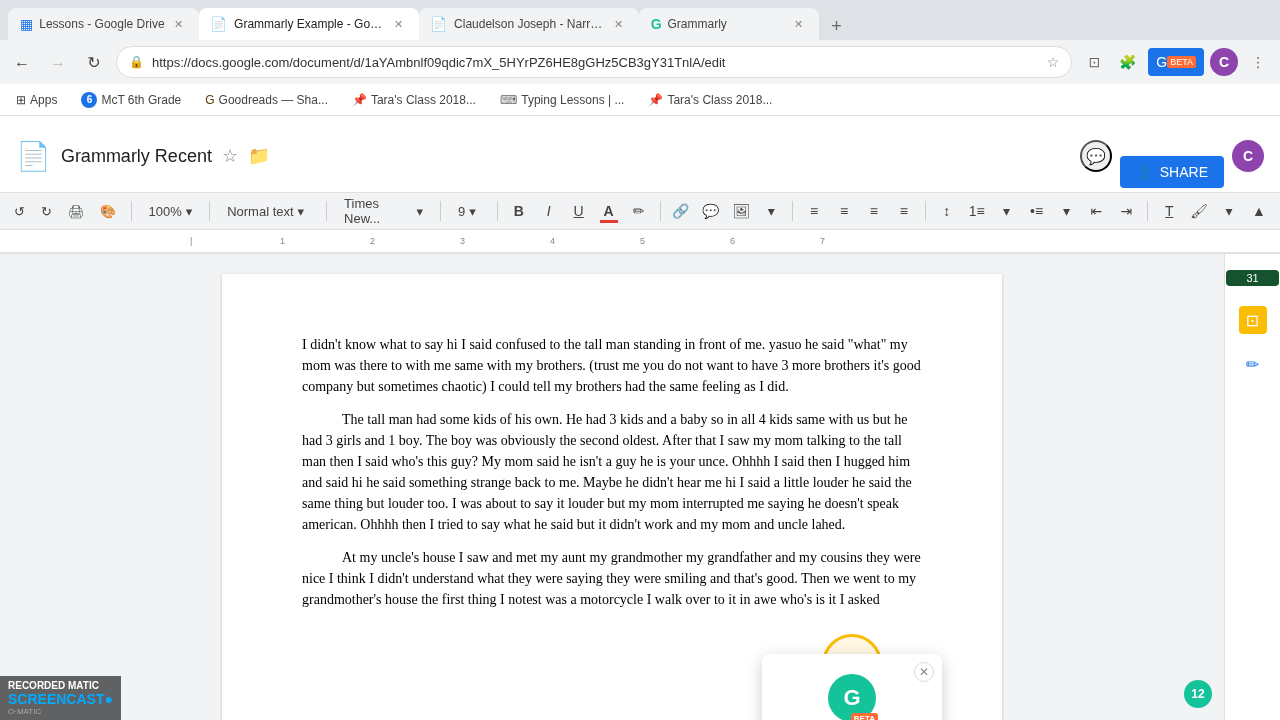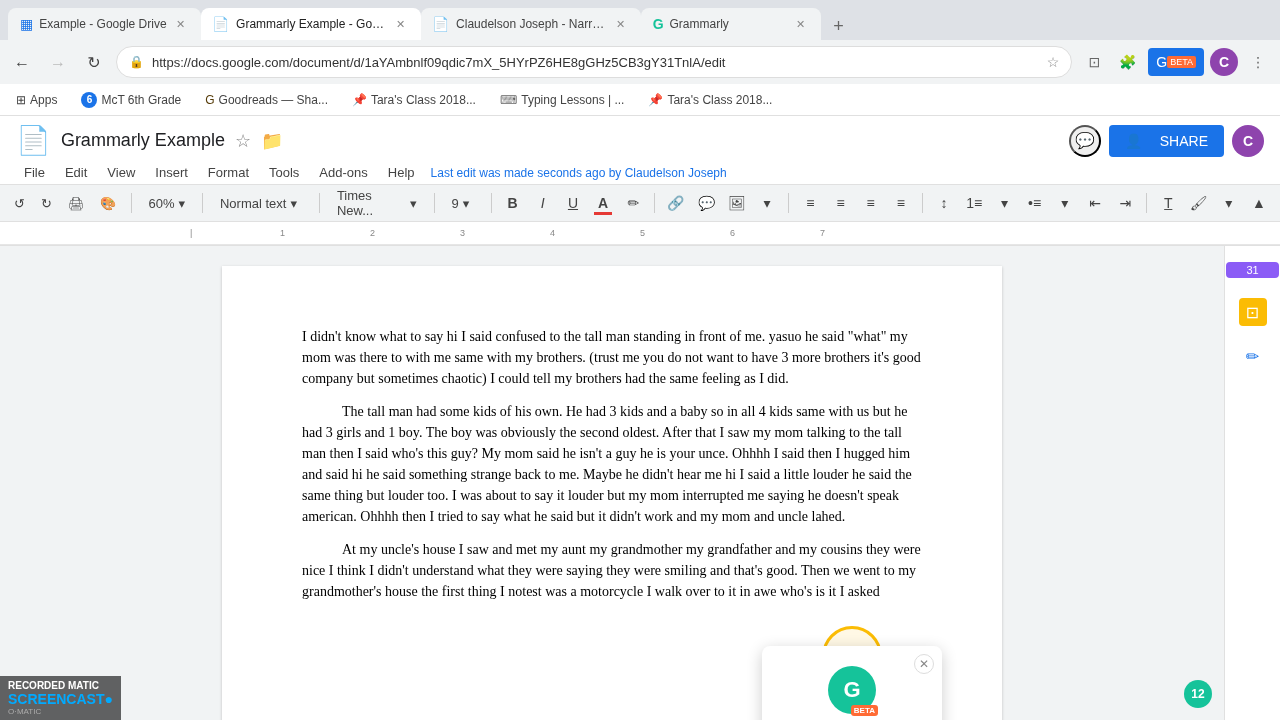--- a/index.html
+++ b/index.html
@@ -33,21 +33,21 @@
     .docs-header { background: white; padding: 8px 16px 0 16px; border-bottom: 1px solid #e0e0e0; }
     .docs-title-row { display: flex; align-items: center; gap: 12px; padding-bottom: 4px; }
     .docs-title { font-size: 18px; color: #202124; font-weight: 400; }
     .docs-star { color: #888; font-size: 18px; cursor: pointer; }
     .docs-folder { color: #888; font-size: 18px; cursor: pointer; }
     .docs-menu-row { display: flex; align-items: center; justify-content: space-between; }
     .docs-menu { display: flex; gap: 4px; align-items: center; }
     .docs-menu-item { padding: 4px 8px; border-radius: 4px; cursor: pointer; font-size: 13px; color: #444; }
     .docs-edit-info { font-size: 12px; color: #1a73e8; cursor: pointer; }
     .docs-comments-btn { width: 32px; height: 32px; display: flex; align-items: center; justify-content: center; cursor: pointer; border-radius: 50%; }
-    .share-btn { background: #1a73e8; color: white; border: none; border-radius: 4px; padding: 8px 16px; font-size: 14px; cursor: pointer; display: flex; align-items: center; gap: 17px; font-weight: 500; }
+    .share-btn { background: #1a73e8; color: white; border: none; border-radius: 4px; padding: 8px 16px; font-size: 14px; cursor: pointer; display: flex; align-items: center; gap: 6px; font-weight: 500; margin-top: 32px; }
     .user-avatar { width: 32px; height: 32px; border-radius: 50%; background: #8e44ad; color: white; display: flex; align-items: center; justify-content: center; font-size: 14px; font-weight: bold; cursor: pointer; }
 
     
     .toolbar { background: #f1f3f4; border-bottom: 1px solid #e0e0e0; padding: 4px 8px; display: flex; align-items: center; gap: 4px; flex-wrap: nowrap; overflow: hidden; }
     .toolbar-btn { height: 28px; padding: 0 6px; border-radius: 4px; display: flex; align-items: center; justify-content: center; cursor: pointer; color: #444; font-size: 13px; border: none; background: none; gap: 2px; }
     .toolbar-select { height: 28px; padding: 0 8px; border-radius: 4px; border: 1px solid transparent; background: transparent; font-size: 13px; color: #444; cursor: pointer; display: flex; align-items: center; gap: 4px; }
     .toolbar-separator { width: 1px; height: 20px; background: #ccc; margin: 0 4px; }
     .toolbar-format-btn { width: 28px; height: 28px; display: flex; align-items: center; justify-content: center; border-radius: 4px; cursor: pointer; font-size: 14px; border: none; background: none; color: #444; }
     .toolbar-format-btn.bold { font-weight: bold; }
     .toolbar-format-btn.italic { font-style: italic; }
@@ -86,21 +86,21 @@
   </style>
 </head>
 <body>
 
 <div class="browser-chrome">
 
   <div class="tab-bar">
 
     <div class="tab">
       <span style="color:#1a73e8; font-size:14px;">▦</span>
-      <span class="tab-title">Example - Google Drive</span>
+      <span class="tab-title">Lessons - Google Drive</span>
       <span class="tab-close">✕</span>
     </div>
 
     <div class="tab active">
       <span style="color:#4285f4; font-size:14px;">📄</span>
       <span class="tab-title">Grammarly Example - Google ...</span>
       <span class="tab-close">✕</span>
     </div>
 
     <div class="tab">
@@ -162,61 +162,47 @@
     </div>
   </div>
 </div>
 
 <div class="docs-container" style="position:relative;">
 
   <div class="docs-header">
     <div class="docs-title-row">
       <div style="display:flex; align-items:center; gap:10px; flex:1;">
         <span style="color:#4285f4; font-size:28px; font-weight:bold;">📄</span>
-        <span class="docs-title">Grammarly Example</span>
+        <span class="docs-title">Grammarly Recent</span>
         <span class="docs-star">☆</span>
         <span class="docs-folder">📁</span>
       </div>
       <div style="display:flex; align-items:center; gap:8px;">
         <button class="docs-comments-btn">
           <span style="font-size:16px; color:#666;">💬</span>
         </button>
         <button class="share-btn">
           <span>👤</span>
           <span>SHARE</span>
         </button>
         <div class="user-avatar">
           <span>C</span>
         </div>
       </div>
     </div>
-    <div class="docs-menu-row">
-      <div class="docs-menu">
-        <span class="docs-menu-item">File</span>
-        <span class="docs-menu-item">Edit</span>
-        <span class="docs-menu-item">View</span>
-        <span class="docs-menu-item">Insert</span>
-        <span class="docs-menu-item">Format</span>
-        <span class="docs-menu-item">Tools</span>
-        <span class="docs-menu-item">Add-ons</span>
-        <span class="docs-menu-item">Help</span>
-        <span style="flex:1;"></span>
-        <span class="docs-edit-info" style="font-size:12px;">Last edit was made seconds ago by Claudelson Joseph</span>
-      </div>
-    </div>
   </div>
 
   <div class="toolbar">
     <button class="toolbar-btn">↺</button>
     <button class="toolbar-btn">↻</button>
     <button class="toolbar-btn">🖨</button>
     <button class="toolbar-btn">🎨</button>
     <div class="toolbar-separator"></div>
     <div class="toolbar-select">
-      <span>60%</span>
+      <span>100%</span>
       <span>▾</span>
     </div>
     <div class="toolbar-separator"></div>
     <div class="toolbar-select" style="min-width:100px;">
       <span>Normal text</span>
       <span>▾</span>
     </div>
     <div class="toolbar-separator"></div>
     <div class="toolbar-select" style="min-width:90px;">
       <span>Times New...</span>
@@ -300,21 +286,21 @@
           </div>
 
         </div>
 
         <div class="grammarly-bottom-badge" style="position:fixed; bottom:12px; right:68px;">12</div>
       </div>
     </div>
 
     <div class="right-sidebar">
       <div style="height:32px; display:flex; align-items:center; justify-content:center;">
-        <span style="background:#8b5cf6; color:white; border-radius:4px; padding:2px 20px; font-size:11px;">31</span>
+        <span style="background:#14532d; color:white; border-radius:4px; padding:2px 20px; font-size:11px;">31</span>
       </div>
       <div class="sidebar-btn">
         <span style="background:#fbbc04; border-radius:4px; width:28px; height:28px; display:flex; align-items:center; justify-content:center; color:white;">⊡</span>
       </div>
       <div class="sidebar-btn">
         <span style="color:#1a73e8; font-size:16px;">✏</span>
       </div>
     </div>
   </div>
 

